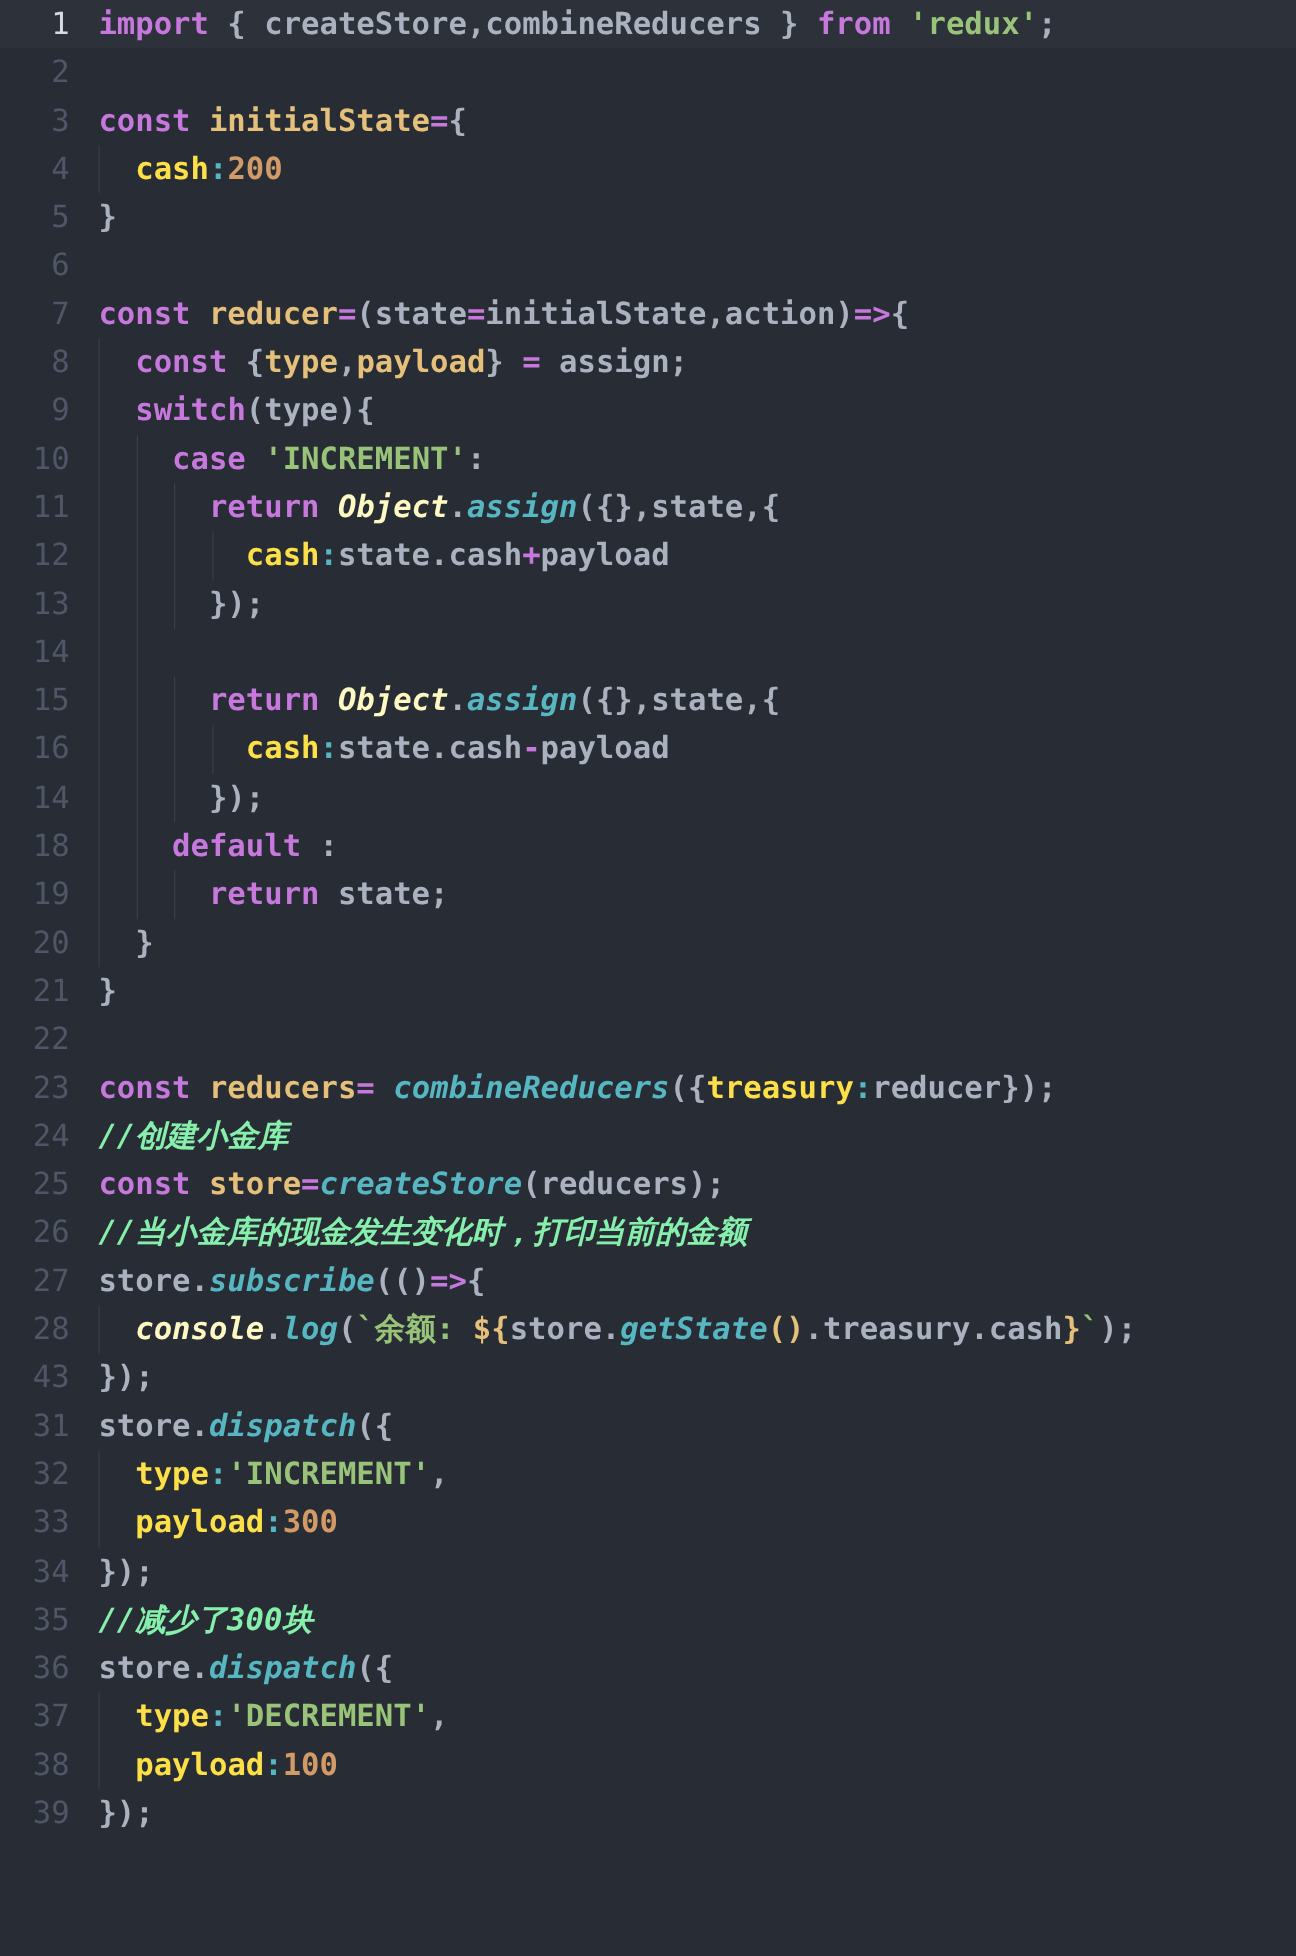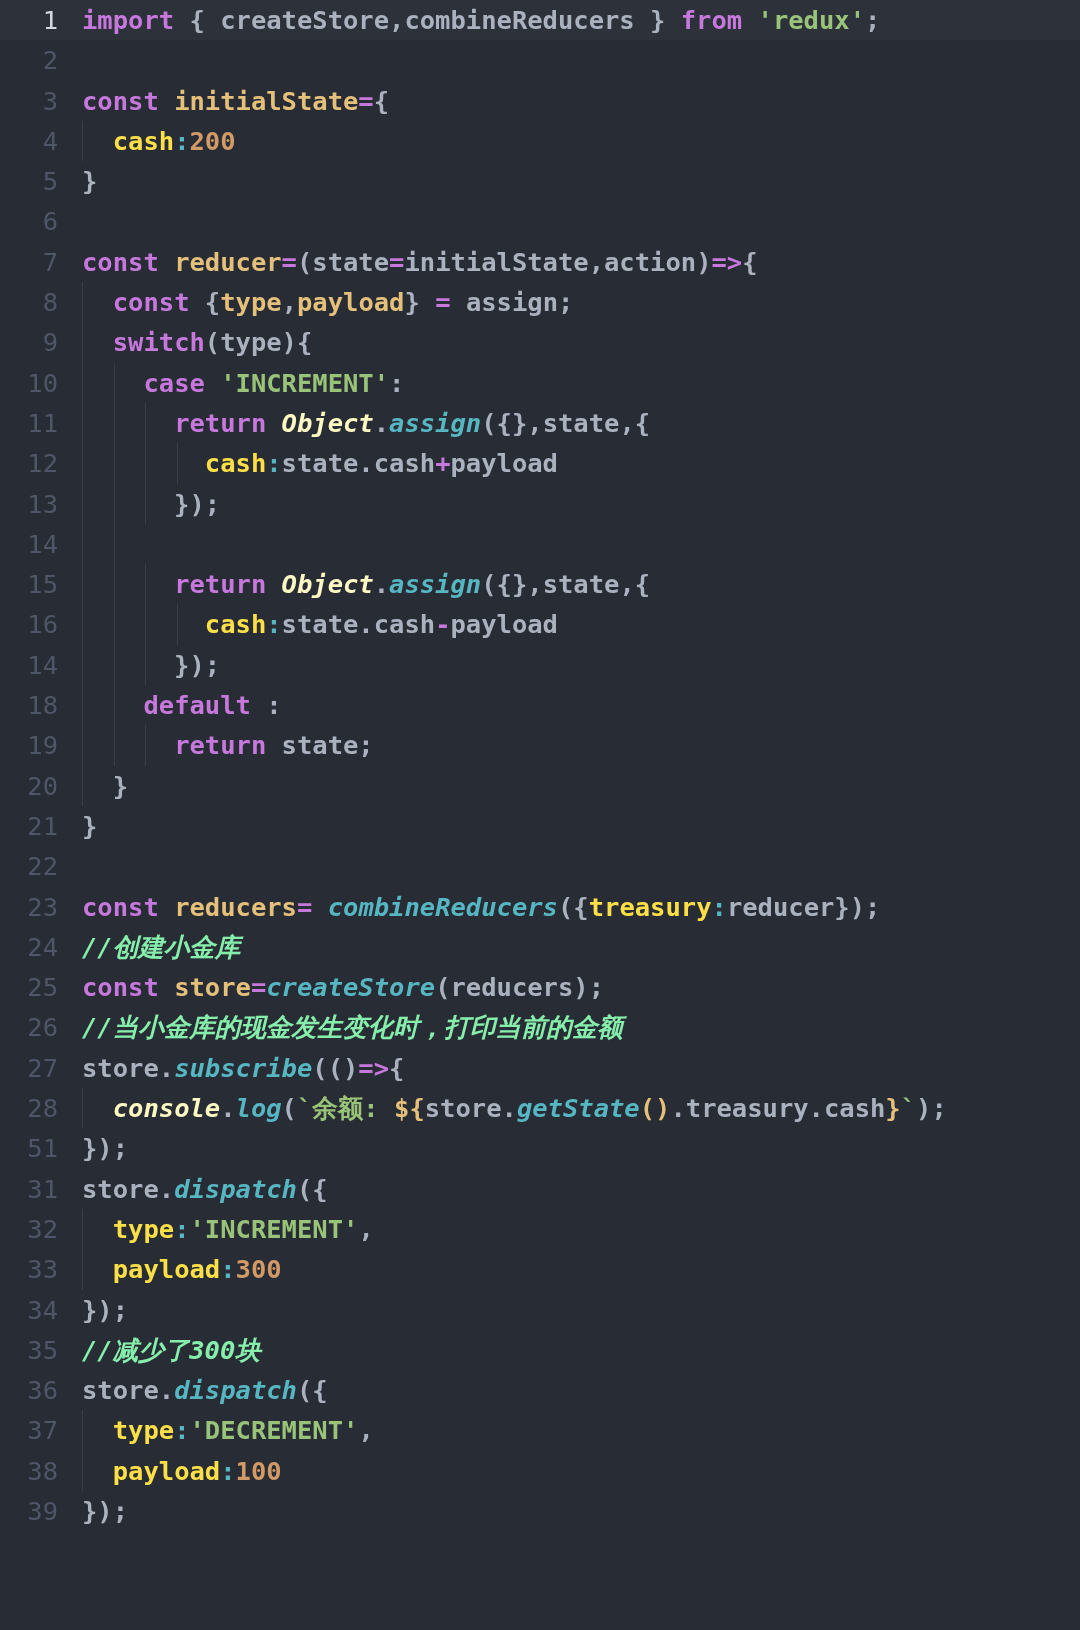--- a/index.html
+++ b/index.html
@@ -237,21 +237,21 @@
     <span class="code"><span class="pl">store.</span><span class="fn">subscribe</span><span class="pl">(()</span><span class="opm">=&gt;</span><span class="pl">{</span></span>
   </div>
 
   <div class="line">
     <span class="gutter">28</span>
     <span class="guides"><span class="guide g1"></span></span>
     <span class="code"><span class="pl">  </span><span class="yel">console</span><span class="pl">.</span><span class="fn">log</span><span class="pl">(</span><span class="str">`余额: </span><span class="cy">${</span><span class="pl">store.</span><span class="fn">getState</span><span class="cy">()</span><span class="pl">.treasury.cash</span><span class="cy">}</span><span class="str">`</span><span class="pl">);</span></span>
   </div>
 
   <div class="line">
-    <span class="gutter">51</span>
+    <span class="gutter">43</span>
     <span class="code"><span class="pl">});</span></span>
   </div>
 
 
   <div class="line">
     <span class="gutter">31</span>
     <span class="code"><span class="pl">store.</span><span class="fn">dispatch</span><span class="pl">({</span></span>
   </div>
 
   <div class="line">

